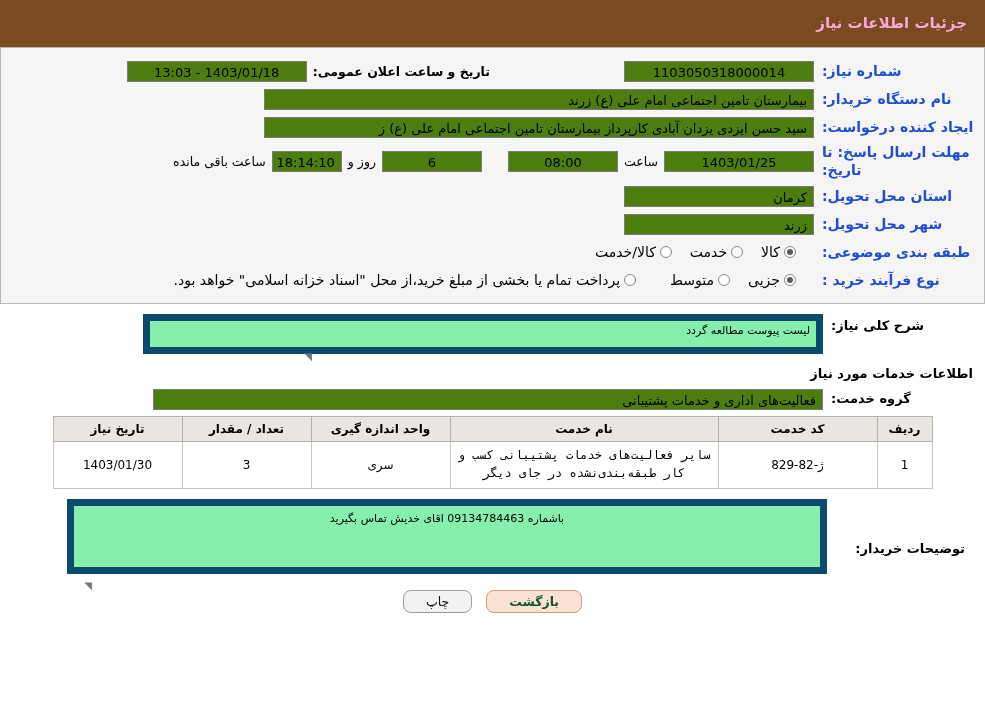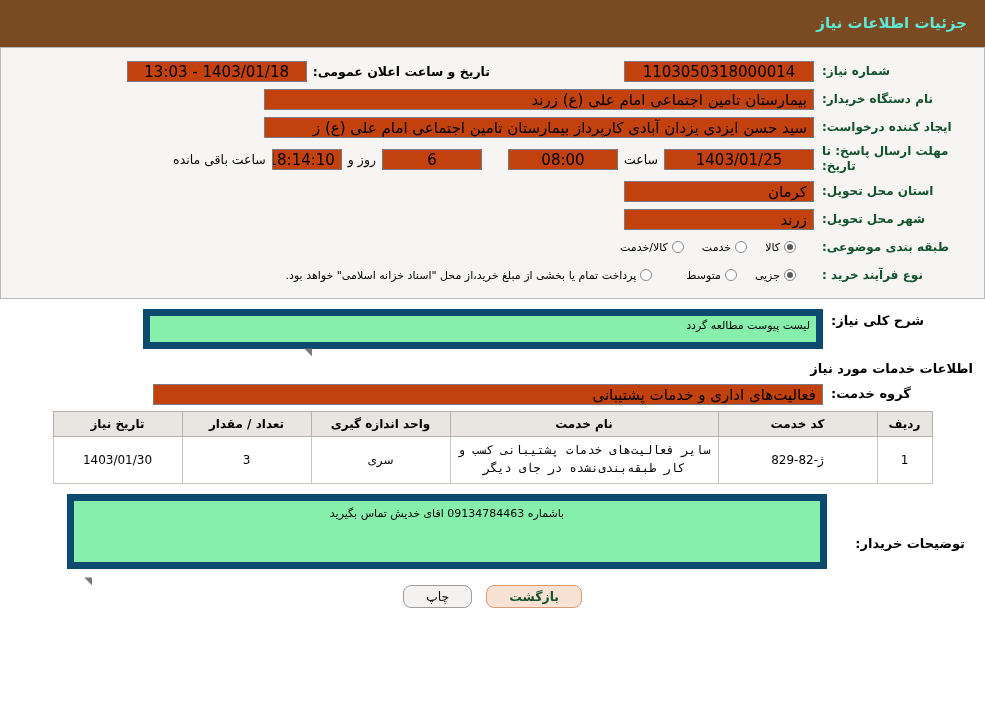--- a/index.html
+++ b/index.html
@@ -52,21 +52,21 @@
     font-style: italic;
     color: #e9e3de;
     letter-spacing: 1px;
     white-space: nowrap;
     text-shadow: 0 1px 0 #ffffff;
   }
 
   
   .titlebar {
     background: #7a4a23;
-    color: #5eead4;
+    color: #f9a8d4;
     height: 47px;
     line-height: 47px;
     padding: 0 18px;
     font-size: 15px;
     font-weight: bold;
     box-sizing: border-box;
   }
 
   
   .panel {
@@ -82,35 +82,35 @@
     background: #f6f5f3;
   }
 
   .row {
     display: flex;
     align-items: center;
     margin-bottom: 6px;
     min-height: 22px;
   }
   .lbl {
-    font-size: 12px;
-    font-weight: bold;
-    color: #14532d;
+    font-size: 14px;
+    font-weight: bold;
+    color: #1d4ed8;
     text-align: left;
     padding-left: 8px;
     white-space: nowrap;
     flex: 0 0 auto;
   }
   .lbl.w150 { width: 152px; }
   .field {
     border: 1px solid #7b7b7b;
-    background: #c2410c;
+    background: #4d7c0f;
     height: 21px;
     line-height: 21px;
-    font-size: 15px;
+    font-size: 13px;
     padding: 0 6px;
     box-sizing: border-box;
     overflow: hidden;
     white-space: nowrap;
   }
   .field.center { text-align: center; }
   .field.right { text-align: right; }
 
   .sub-lbl {
     font-size: 12.5px;
@@ -130,21 +130,21 @@
     padding: 0 6px;
   }
 
   
   .radio-wrap {
     display: flex;
     align-items: center;
     gap: 4px;
     margin-right: 18px;
     white-space: nowrap;
-    font-size: 11px;
+    font-size: 14px;
   }
   .radio {
     width: 12px;
     height: 12px;
     border-radius: 50%;
     border: 1px solid #888;
     background: #fdfdfd;
     display: inline-block;
     box-sizing: border-box;
     position: relative;

